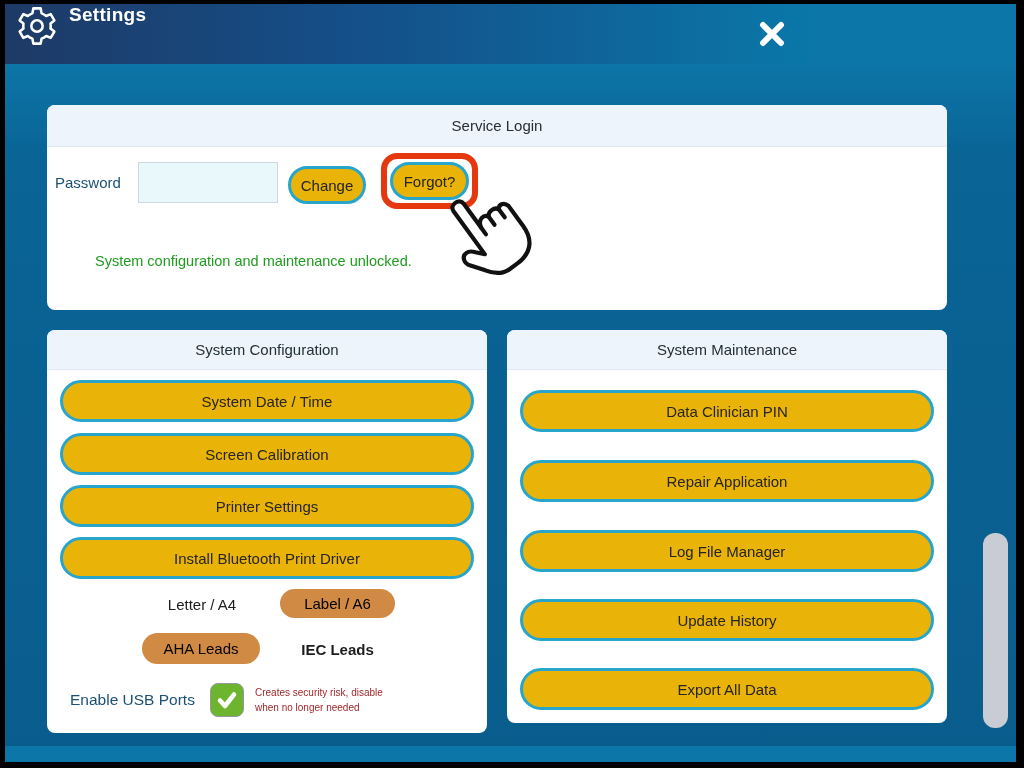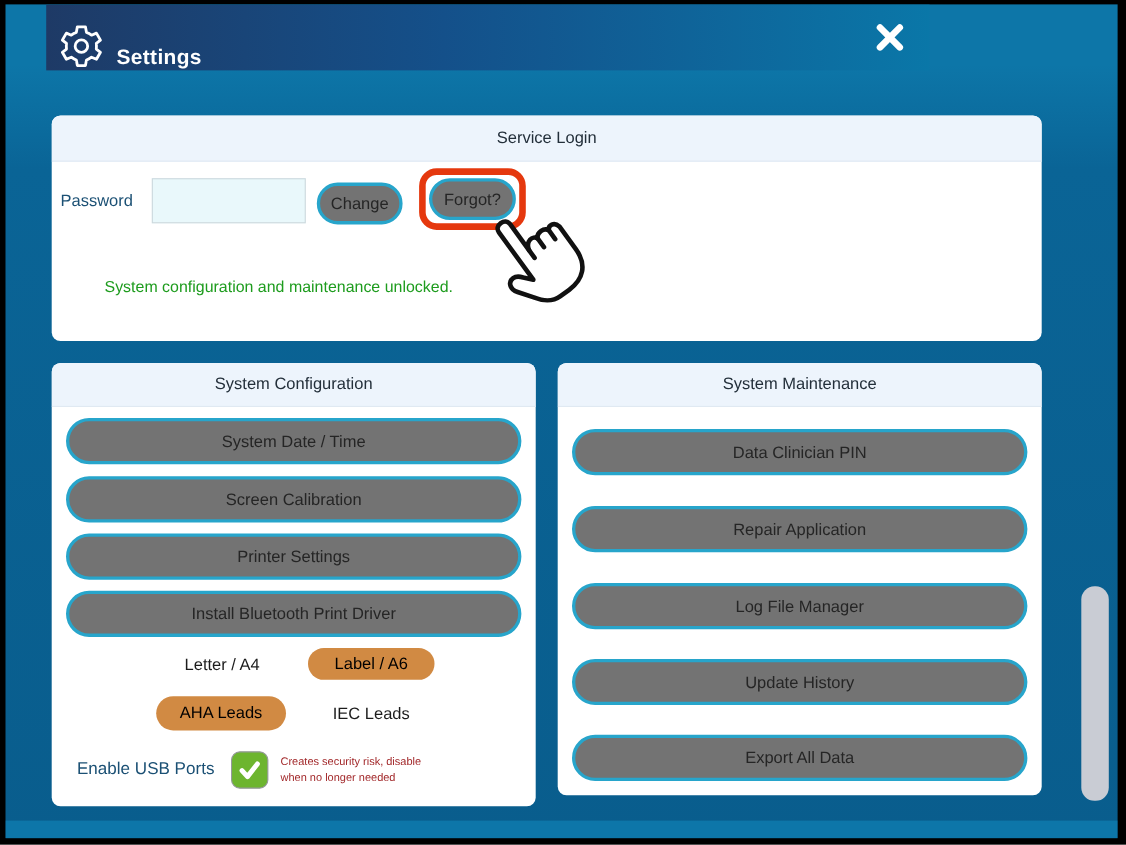--- a/index.html
+++ b/index.html
@@ -5,37 +5,37 @@
   * { margin:0; padding:0; box-sizing:border-box; }
   html,body { width:1024px; height:768px; }
   body { font-family:"Liberation Sans","DejaVu Sans",sans-serif; }
   .frame { position:relative; width:1024px; height:768px; background:#000; overflow:hidden; }
   .viewport { position:absolute; left:5px; top:4px; width:1011px; height:758px;
     background:linear-gradient(180deg,#0d76a8 55px,#0a6496 150px,#095d8d 100%); overflow:hidden; }
 
   
   .header { position:absolute; left:0; top:0; width:803px; height:60px;
     background:linear-gradient(90deg,#1e3a66 0%,#14508a 45%,#0a77a8 100%);
-    display:flex; align-items:flex-end;margin-left:37px; }
+    display:flex; align-items:flex-start; }
   .gear { margin-left:10px; width:44px; height:44px; }
   .app-title { color:#fff; font-size:19px; font-weight:600; margin-left:10px; letter-spacing:.3px; }
   .close-btn { position:absolute; right:20px; top:14px; width:32px; height:32px; cursor:pointer; }
 
   
   .panel { position:absolute; background:#fff; border-radius:8px; overflow:hidden; }
   .panel-strip { background:#edf4fc; border-bottom:1px solid #e0e9f2; display:flex; align-items:center; justify-content:center; }
   .panel-title { color:#232f3a; font-size:15px; }
 
   
   .svc { left:42px; top:101px; width:900px; height:205px; }
   .svc .panel-strip { height:42px; }
   .pw-label { position:absolute; left:8px; top:57px; height:41px; line-height:41px; font-size:15px; color:#1b5074; }
   .pw-input { position:absolute; left:91px; top:57px; width:140px; height:41px; background:#e9f8fb;
     border:1px solid #cdd9de; font-size:16px; padding:0 8px; color:#222; outline:none; }
-  .pill-btn { background:#737373; border:3px solid #27a5cb; border-radius:999px; color:#252525;
+  .pill-btn { background:#eab308; border:3px solid #27a5cb; border-radius:999px; color:#252525;
     font-size:15px; display:flex; align-items:center; justify-content:center; cursor:pointer;
     font-family:inherit; }
   .change-btn { position:absolute; left:241px; top:61px; width:78px; height:38px; }
   .forgot-box { position:absolute; left:334px; top:48px; width:97px; height:56px;
     border:6px solid #e5380e; border-radius:16px; display:flex; align-items:center; justify-content:center; }
   .forgot-btn { width:79px; height:38px; }
   .status-msg { position:absolute; left:48px; top:148px; font-size:14.5px; color:#1e9c1e; }
 
   
   .hand { position:absolute; left:412px; top:193px; width:84px; height:98px; z-index:6;
@@ -104,21 +104,21 @@
       </div>
       <button class="pill-btn big-btn" style="top:50px">System Date / Time</button>
       <button class="pill-btn big-btn" style="top:103px">Screen Calibration</button>
       <button class="pill-btn big-btn" style="top:207px">Install Bluetooth Print Driver</button>
       <button class="pill-btn big-btn" style="top:155px">Printer Settings</button>
 
       <span class="toggle-plain" style="left:100px; top:260px; width:110px; height:29px; line-height:29px;">Letter / A4</span>
       <span class="toggle-pill" style="left:233px; top:259px; width:115px; height:29px;">Label / A6</span>
 
       <span class="toggle-pill" style="left:95px; top:303px; width:118px; height:31px;">AHA Leads</span>
-      <span class="toggle-plain" style="left:238px; top:304px; width:105px; height:31px; line-height:31px;">IEC Leads</span>
+      <span class="toggle-plain" style="left:238px; top:304px; width:105px; height:31px; line-height:31px;font-weight:bold;">IEC Leads</span>
 
       <span class="usb-label">Enable USB Ports</span>
       <div class="usb-check">
         <svg width="24" height="24" viewBox="0 0 24 24">
           <polyline points="5,12.5 10,18 19,6.5" fill="none" stroke="#ffffff" stroke-width="4.5" stroke-linecap="round" stroke-linejoin="round"></polyline>
         </svg>
       </div>
       <div class="usb-warning">
         <div>Creates security risk, disable</div>
         <div>when no longer needed</div>

